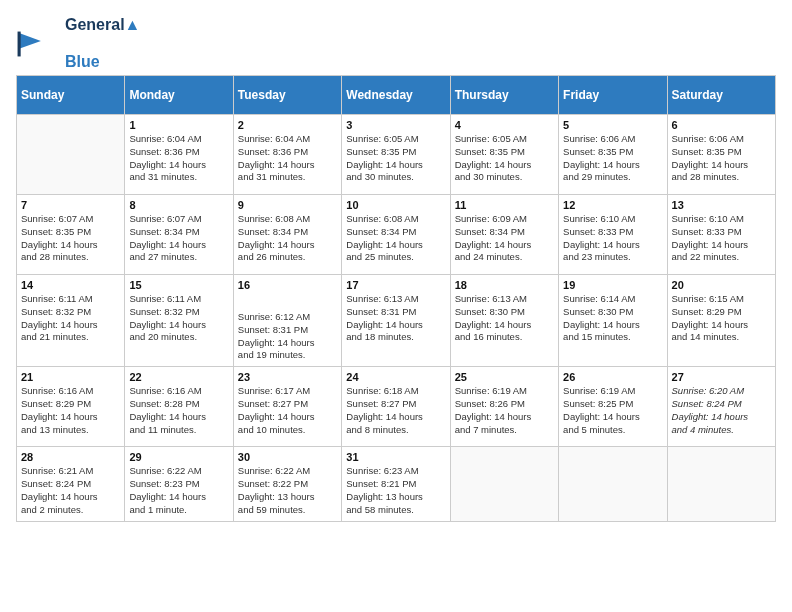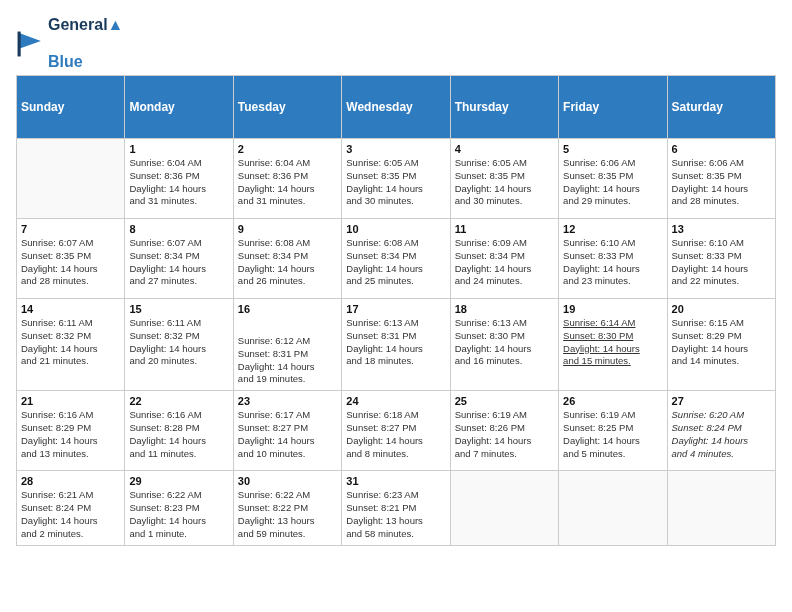--- a/index.html
+++ b/index.html
@@ -12,21 +12,21 @@
     }
     .header {
       display: flex;
       justify-content: space-between;
       align-items: flex-start;
       margin-bottom: 4px;
     }
     .logo {
       display: flex;
       align-items: center;
-      gap: 4px;
+      gap: 21px;
     }
     .logo-icon {
       width: 28px;
       height: 28px;
     }
     .title-block {
       text-align: right;
     }
     .month-title {
       font-size: 36px;
@@ -40,21 +40,21 @@
     table {
       width: 100%;
       border-collapse: collapse;
       table-layout: fixed;
     }
     th {
       background-color: #2e7bbf;
       color: #fff;
       font-size: 12px;
       font-weight: bold;
-      padding: 24px 4px;
+      padding: 12px 4px;
       text-align: left;
       border: 1px solid #ccc;
     }
     td {
       border: 1px solid #ccc;
       vertical-align: top;
       padding: 4px 4px 4px 4px;
       font-size: 10px;
       color: #222;
       height: 80px;
@@ -241,21 +241,21 @@
         </td>
         <td>
           <span class="day-num">18</span>
           <div class="day-info" style="white-space: pre-line;">Sunrise: 6:13 AM
 Sunset: 8:30 PM
 Daylight: 14 hours
 and 16 minutes.</div>
         </td>
         <td>
           <span class="day-num">19</span>
-          <div class="day-info" style="white-space: pre-line; text-decoration: underline;">Sunrise: 6:14 AM
+          <div class="day-info" style="white-space: pre-line;">Sunrise: 6:14 AM
 Sunset: 8:30 PM
 Daylight: 14 hours
 and 15 minutes.</div>
         </td>
         <td>
           <span class="day-num">20</span>
           <div class="day-info" style="white-space: pre-line;">Sunrise: 6:15 AM
 Sunset: 8:29 PM
 Daylight: 14 hours
 and 14 minutes.</div>

